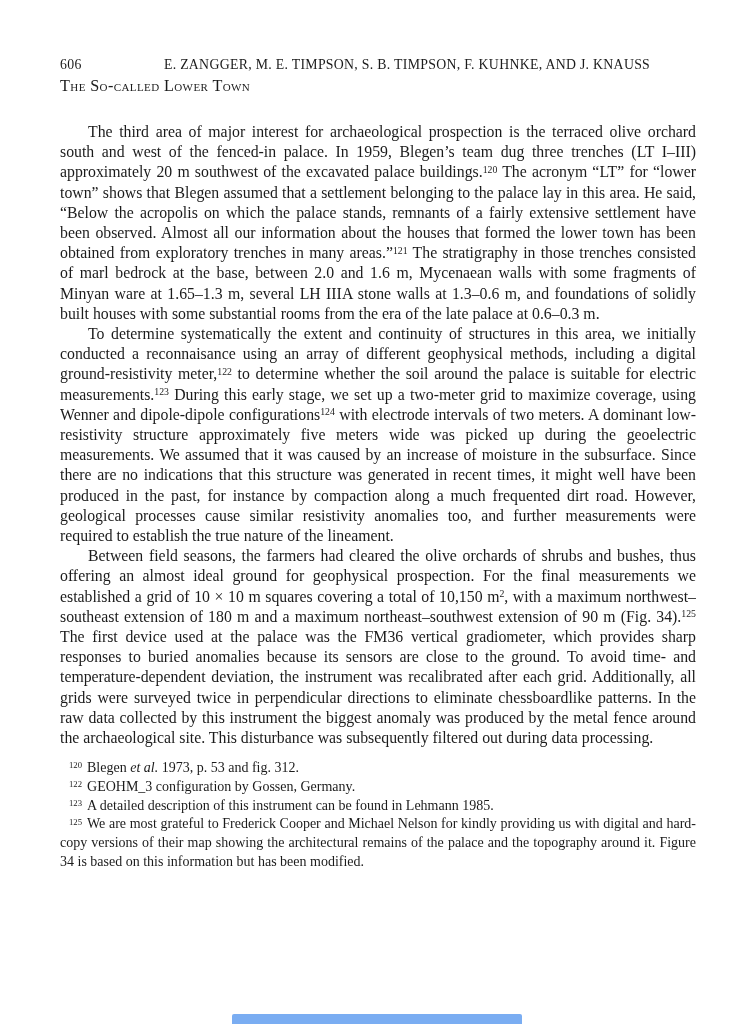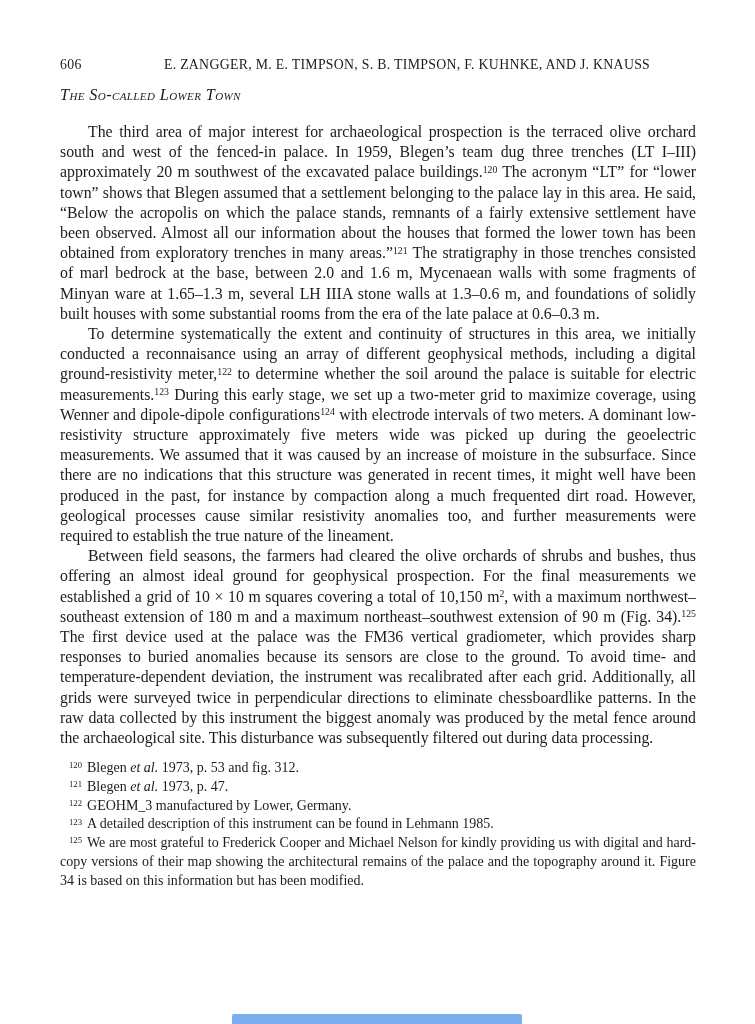--- a/index.html
+++ b/index.html
@@ -21,28 +21,27 @@
   .running-header {
     display: flex;
     align-items: baseline;
     font-size: 13.8px;
     letter-spacing: 0.3px;
     white-space: nowrap;
   }
   .page-num { min-width: 58px; }
   .running-head-text { flex: 1; text-align: center; }
   h2.section-heading {
-    margin: 13px 0 0 0;
+    margin: 4px 0 0 0;
     font-size: 16.2px;
     font-weight: normal;
     font-variant: small-caps;
     letter-spacing: 0.4px;
-    font-style: italic;
   }
-  .body-text { margin-top: 17px; }
+  .body-text { margin-top: 26px; }
   .body-text p {
     margin: 0;
     font-size: 15.8px;
     line-height: 20.2px;
     text-align: justify;
     text-indent: 28px;
     hyphens: none;
   }
   .body-text sup, .footnotes sup {
     font-size: 0.62em;
@@ -85,22 +84,21 @@
     <h2 class="section-heading">The So-called Lower Town</h2>
 
     <div class="body-text">
       <p>The third area of major interest for archaeological prospection is the terraced olive orchard south and west of the fenced-in palace. In 1959, Blegen’s team dug three trenches (LT I–III) approximately 20 m southwest of the excavated palace buildings.<sup>120</sup>  The acronym “LT” for “lower town” shows that Blegen assumed that a settlement belonging to the palace lay in this area. He said, “Below the acropolis on which the palace stands, remnants of a fairly extensive settlement have been observed. Almost all our information about the houses that formed the lower town has been obtained from exploratory trenches in many areas.”<sup>121</sup>  The stratigraphy in those trenches consisted of marl bedrock at the base, between 2.0 and 1.6 m, Mycenaean walls with some fragments of Minyan ware at 1.65–1.3 m, several LH IIIA stone walls at 1.3–0.6 m, and foundations of solidly built houses with some substantial rooms from the era of the late palace at 0.6–0.3 m.</p>
       <p>To determine systematically the extent and continuity of structures in this area, we initially conducted a reconnaisance using an array of different geophysical methods, including a digital ground-resistivity meter,<sup>122</sup> to determine whether the soil around the palace is suitable for electric measurements.<sup>123</sup>  During this early stage, we set up a two-meter grid to maximize coverage, using Wenner and dipole-dipole configurations<sup>124</sup> with electrode intervals of two meters. A dominant low-resistivity structure approximately five meters wide was picked up during the geoelectric measurements. We assumed that it was caused by an increase of moisture in the subsurface. Since there are no indications that this structure was generated in recent times, it might well have been produced in the past, for instance by compaction along a much frequented dirt road. However, geological processes cause similar resistivity anomalies too, and further measurements were required to establish the true nature of the lineament.</p>
       <p>Between field seasons, the farmers had cleared the olive orchards of shrubs and bushes, thus offering an almost ideal ground for geophysical prospection. For the final measurements we established a grid of 10 × 10 m squares covering a total of 10,150 m<sup>2</sup>, with a maximum northwest–southeast extension of 180 m and a maximum northeast–southwest extension of 90 m (Fig. 34).<sup>125</sup>  The first device used at the palace was the FM36 vertical gradiometer, which provides sharp responses to buried anomalies because its sensors are close to the ground. To avoid time- and temperature-dependent deviation, the instrument was recalibrated after each grid. Additionally, all grids were surveyed twice in perpendicular directions to eliminate chessboardlike patterns. In the raw data collected by this instrument the biggest anomaly was produced by the metal fence around the archaeological site. This disturbance was subsequently filtered out during data processing.</p>
     </div>
 
     <div class="footnotes">
       <p><sup class="fn-num">120</sup><span>Blegen <i>et al.</i> 1973, p. 53 and fig. 312.</span></p>
-      <p><sup class="fn-num">121</sup><span>Blegen <i>et al.</i> 1973, p. 47.</span></p>
-      <p><sup class="fn-num">122</sup><span>GEOHM_3 manufactured by Lower, Germany.</span></p>
+      <p><sup class="fn-num">122</sup><span>GEOHM_3 configuration by Gossen, Germany.</span></p>
       <p><sup class="fn-num">123</sup><span>A detailed description of this instrument can be found in Lehmann 1985.</span></p>
       <p><sup class="fn-num">125</sup><span>We are most grateful to Frederick Cooper and Michael Nelson for kindly providing us with digital and hard-copy versions of their map showing the architectural remains of the palace and the topography around it. Figure 34 is based on this information but has been modified.</span></p>
     </div>
 
   </div>
 
   <div class="scrollbar-thumb"></div>
 </div>
 
 </body></html>

